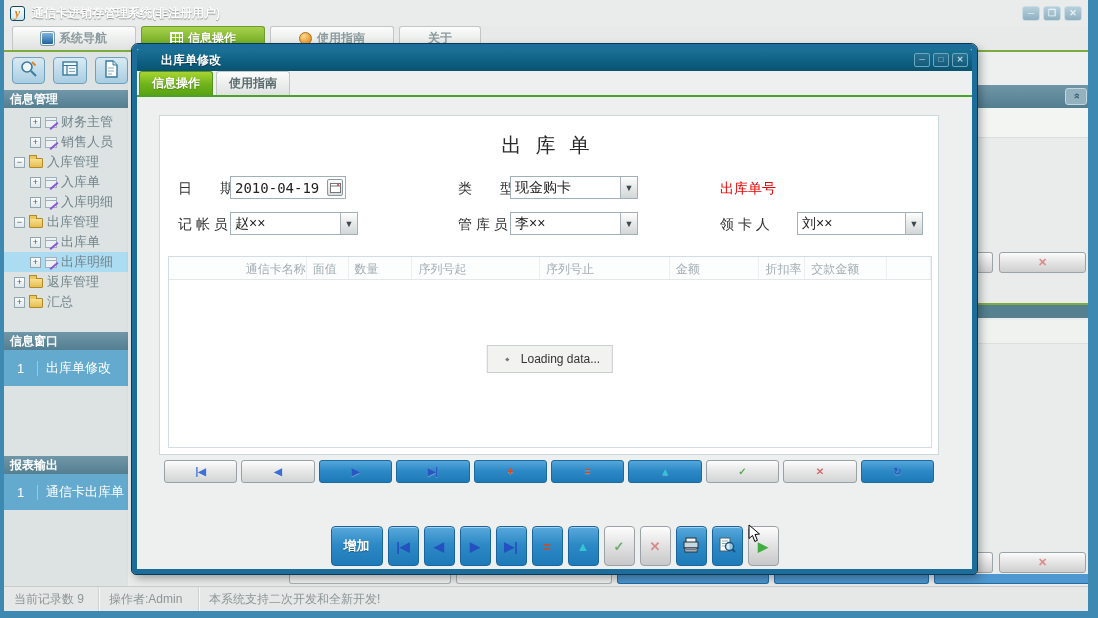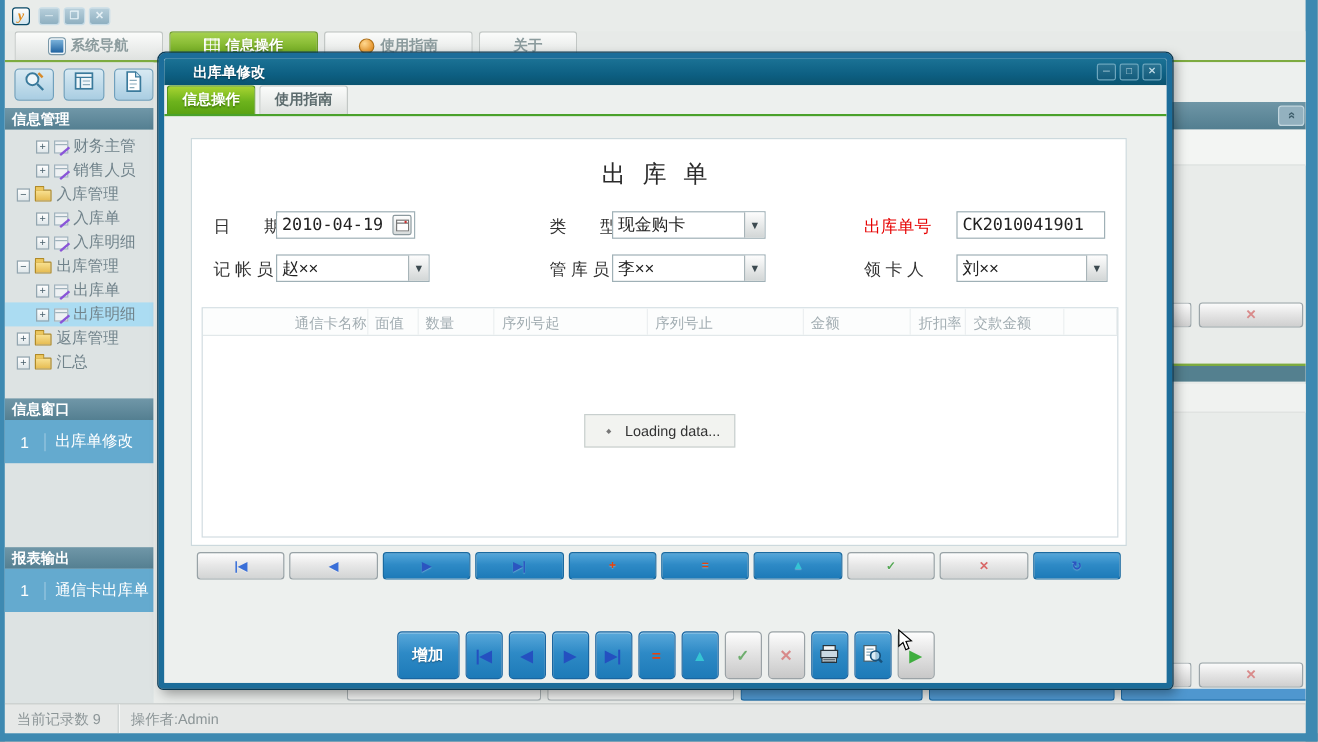--- a/index.html
+++ b/index.html
@@ -135,20 +135,21 @@
   
   .cursor{position:absolute;left:744px;top:524px;z-index:40;}
 </style>
 </head>
 <body>
 
 <div class="window">
 
   <div class="titlebar">
     <span class="win-icon">y</span>
+    <span class="win-title">通信卡进销存管理系统(非注册用户)</span>
     <span class="win-ctrls" id="win-ctrls">
         <span class="wbtn">─</span>
         <span class="wbtn">❐</span>
         <span class="wbtn">✕</span>
       </span>
   </div>
 
   <div class="tabbar" id="main-tabs">
       <div class="tab">
         <span class="ticon icon-form"></span>
@@ -318,21 +319,20 @@
           </span>
         </div>
 
         <span class="f-label" style="left:298px;top:64px;">类　　型</span>
         <div class="combo" style="left:350px;top:60px;width:128px;">
           <span class="val">现金购卡</span>
           <span class="arr">▼</span>
         </div>
 
         <span class="f-label red" style="left:560px;top:64px;">出库单号</span>
-        <input class="tinput" style="left: 637px; top: 60px; width: 124px;" value="CK2010041901">
 
         <span class="f-label" style="left:18px;top:100px;">记 帐 员</span>
         <div class="combo" style="left:70px;top:96px;width:128px;">
           <span class="val">赵××</span>
           <span class="arr">▼</span>
         </div>
 
         <span class="f-label" style="left:298px;top:100px;">管 库 员</span>
         <div class="combo" style="left:350px;top:96px;width:128px;">
           <span class="val">李××</span>
@@ -447,15 +447,16 @@
 
   <div class="cursor">
     <svg width="13" height="19" viewBox="0 0 13 19">
         <path d="M1 1 L1 14.5 L4.5 11.5 L6.8 17.5 L9.4 16.3 L7 10.5 L11.5 10 Z" fill="#fff" stroke="#000" stroke-width="1"></path>
       </svg>
   </div>
 
   <div class="statusbar">
     <span class="sb" style="width:95px;">当前记录数 9</span>
     <span class="sb" style="width:100px;">操作者:Admin</span>
+    <span class="sb">本系统支持二次开发和全新开发!</span>
   </div>
 
 </div>
 
 </body></html>

